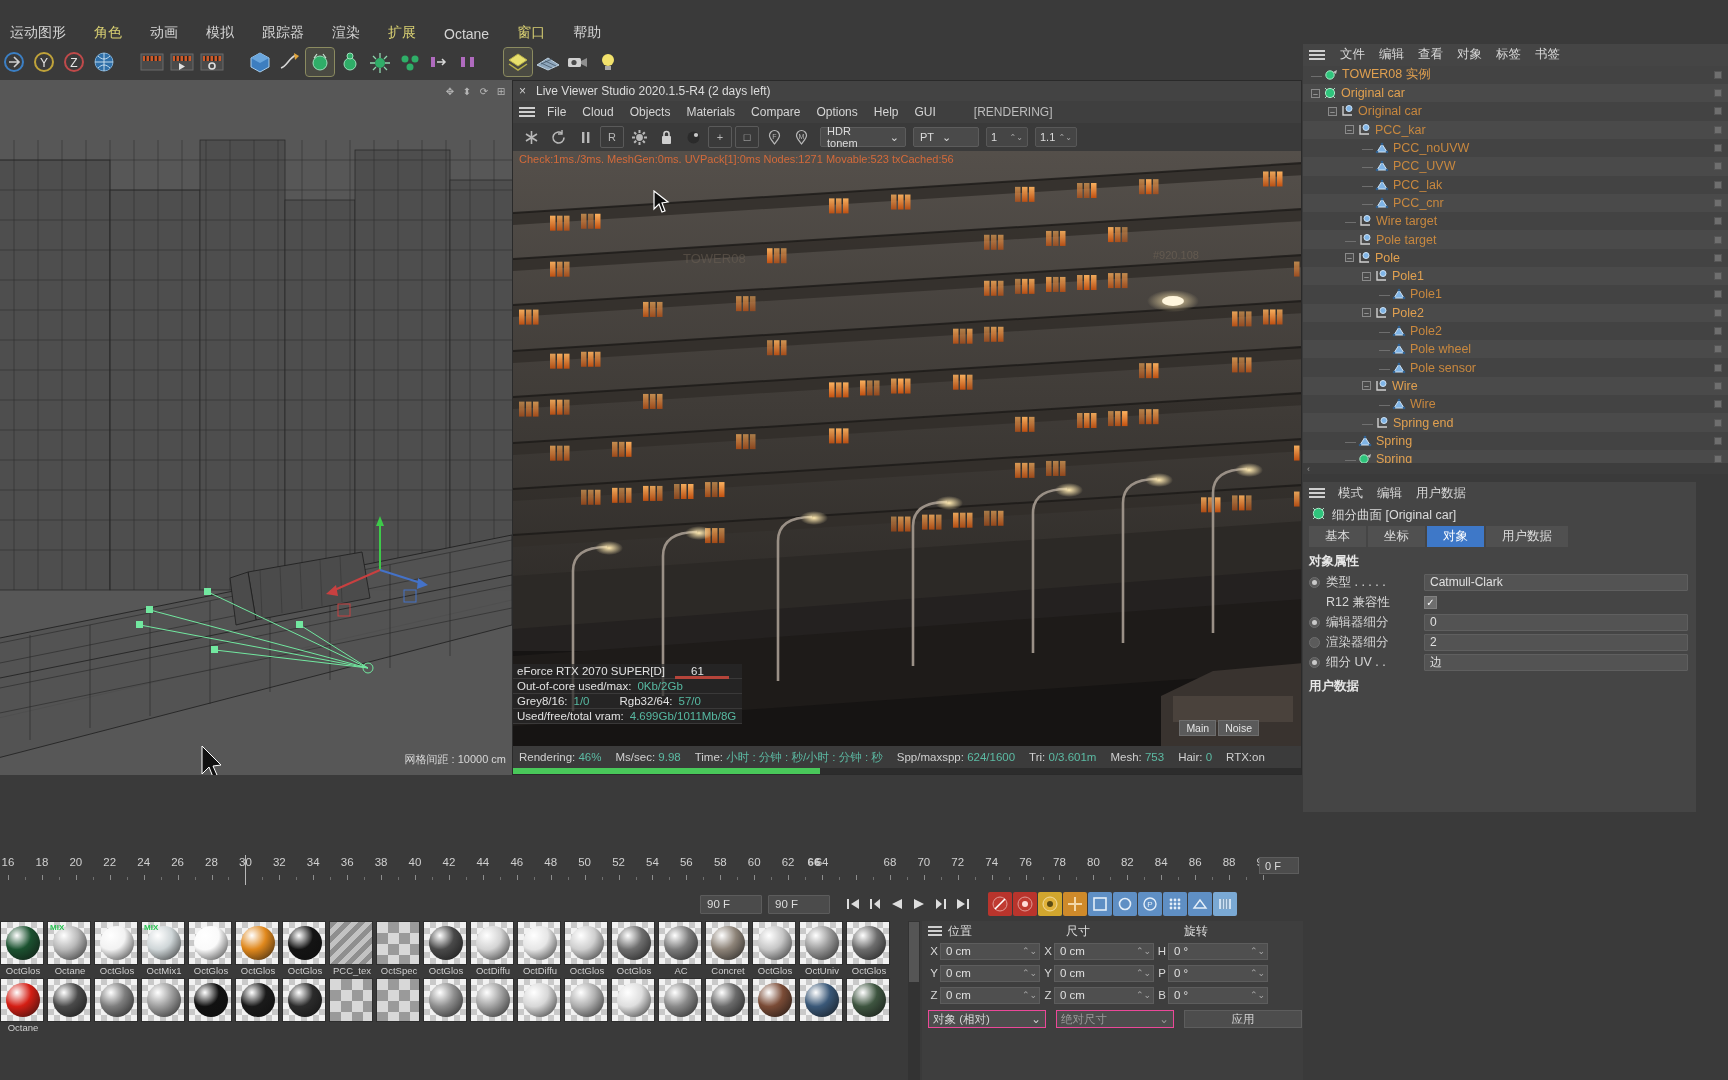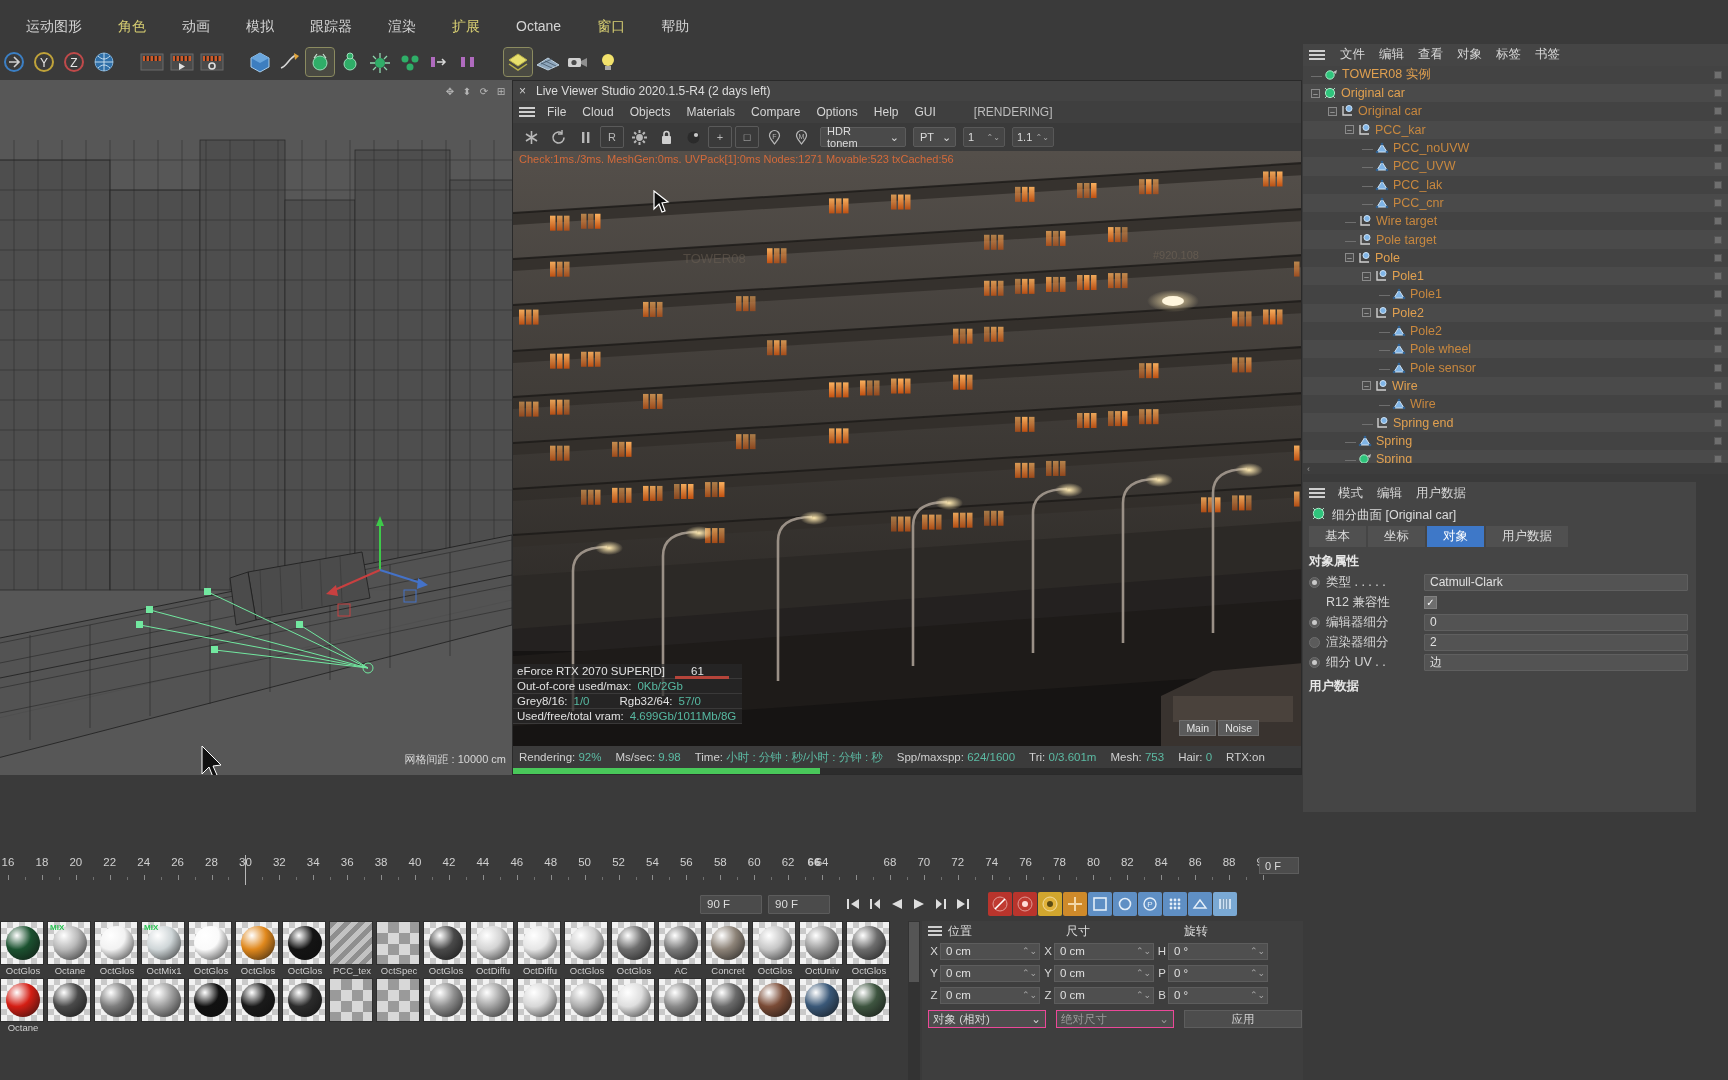--- a/index.html
+++ b/index.html
@@ -8,22 +8,22 @@
     background: #3a3a3a;
     font-family: "Liberation Sans", "DejaVu Sans", sans-serif;
     overflow: hidden;
     color: #c8c8c8;
   }
   #app { position: relative; width: 1728px; height: 1080px; }
 
   
   .menubar {
     position: absolute; left: 0; top: 18px; width: 1340px; height: 24px;
-    display: flex; align-items: flex-start; gap: 16px;
-    font-size: 14px; padding-left: 16px;
+    display: flex; align-items: flex-end; gap: 8px;
+    font-size: 14px; padding-left: 0px;
   }
   .menubar .mi { padding: 0 10px; white-space: nowrap; color: #d4d4d4; }
   .menubar .mi.accent { color: #d8cf72; }
 
   
   .toolbar {
     position: absolute; left: 0; top: 44px; width: 1300px; height: 36px;
     display: flex; align-items: center;
   }
   .tbicon {
@@ -649,21 +649,21 @@
       <div class="lvt">
         <svg width="17" height="17" viewBox="0 0 17 17">
             <path d="M8.5 15c3-4 5-6 5-8.5a5 5 0 0 0-10 0c0 2.5 2 4.5 5 8.5z" fill="none" stroke="#b8b8b8" stroke-width="1.2"></path>
             <text x="8.5" y="9.5" font-size="7" fill="#b8b8b8" text-anchor="middle" font-family="Liberation Sans">M</text>
           </svg>
       </div>
       <div class="lv-sel" style="width:86px">
         <span>HDR tonem</span>
         <span>⌄</span>
       </div>
-      <div class="lv-sel" style="width:43px">
+      <div class="lv-sel" style="width:66px">
         <span>PT</span>
         <span>⌄</span>
       </div>
       <div class="lv-num">
         <span>1</span>
         <span style="font-size:8px;color:#a9a9a9">⌃⌄</span>
       </div>
       <div class="lv-num">
         <span>1.1</span>
         <span style="font-size:8px;color:#a9a9a9">⌃⌄</span>
@@ -1133,21 +1133,21 @@
         <div>Noise</div>
       </div>
 
       <svg width="18" height="24" style="position:absolute;left:140px;top:39px;z-index:8">
         <path d="M1 1 L1 19 L6 14 L9 22 L12 21 L9 13 L15 12 Z" fill="#101010" stroke="#ffffff" stroke-width="1.2"></path>
       </svg>
     </div>
 
     <div class="lv-status">
       <span><span>Rendering:</span>
-        <span class="v">92%</span></span>
+        <span class="v">46%</span></span>
       <span><span>Ms/sec:</span>
         <span class="v">9.98</span></span>
       <span><span>Time:</span>
         <span class="v">小时 : 分钟 : 秒/小时 : 分钟 : 秒</span></span>
       <span><span>Spp/maxspp:</span>
         <span class="v">624/1600</span></span>
       <span><span>Tri:</span>
         <span class="v">0/3.601m</span></span>
       <span><span>Mesh:</span>
         <span class="v">753</span></span>

